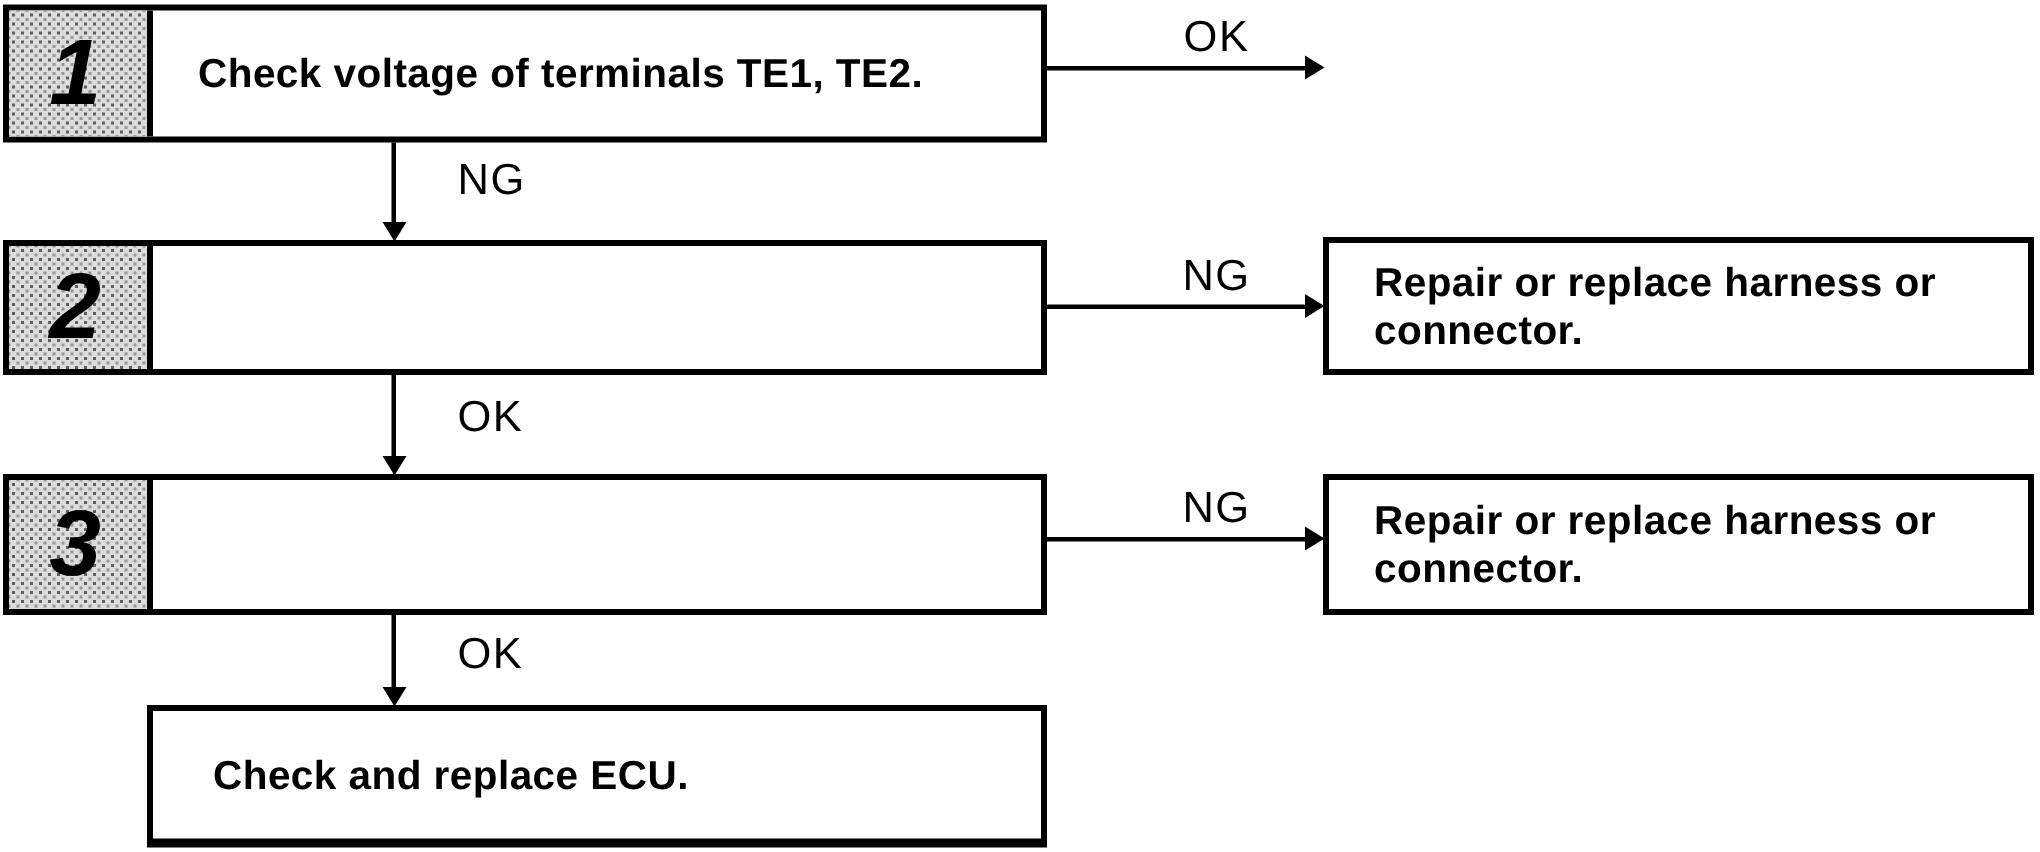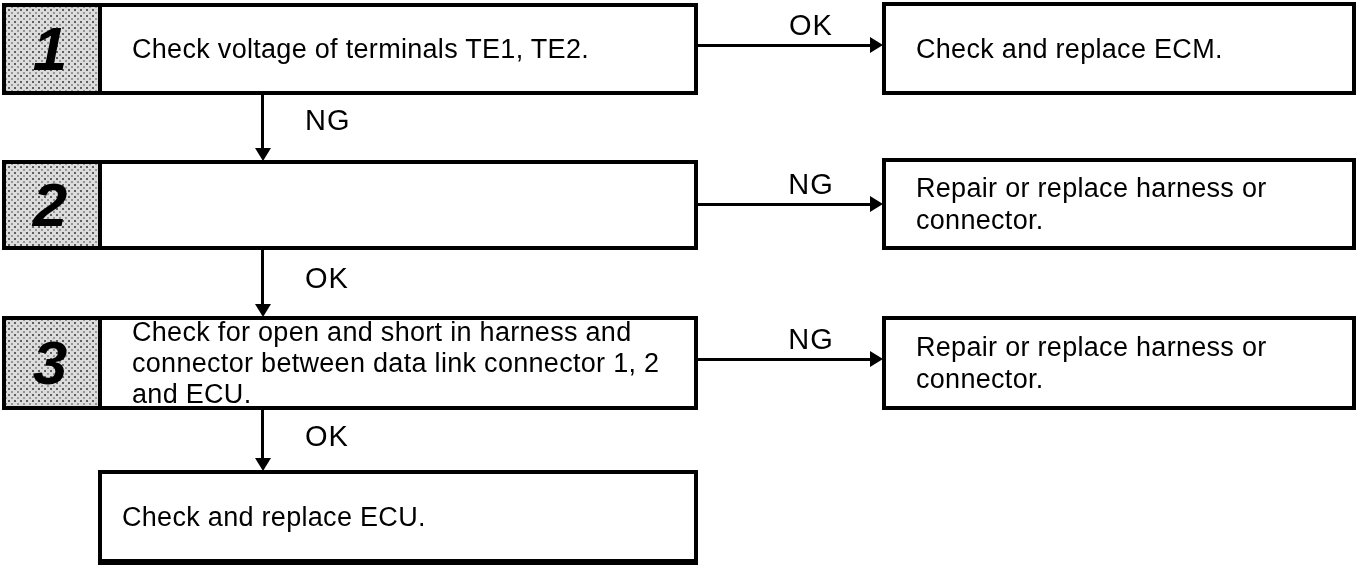--- a/index.html
+++ b/index.html
@@ -26,20 +26,21 @@
   }
   .box .text {
     display: flex;
     align-items: center;
     font-size: 27px;
     line-height: 32px;
     letter-spacing: 0.3px;
     padding: 0 15px 0 30px;
     box-sizing: border-box;
     flex: 1;
+    font-weight: bold;
   }
   .badge {
     width: 96px;
     flex: 0 0 96px;
     border-right: 4px solid #000;
     box-sizing: border-box;
     background-color: #dcdcdc;
     background-image:
       radial-gradient(#5f5f5f 1px, transparent 1.35px),
       radial-gradient(#989898 1px, transparent 1.35px);
@@ -101,23 +102,20 @@
   <div class="box" style="left:2px; top:3px; width:696px; height:92px;">
     <div class="badge">
       <span class="num">1</span>
     </div>
     <div class="text">Check voltage of terminals TE1, TE2.</div>
   </div>
 
   <div class="hline" style="left:698px; top:44px; width:172px;"></div>
   <div class="head-right" style="left:870px; top:37px;"></div>
   <div class="edge-label h-label" style="left:698px; top:8px;">OK</div>
-  <div class="box" style="left:882px; top:2px; width:474px; height:93px;">
-    <div class="text">Check and replace ECM.</div>
-  </div>
 
   <div class="vline" style="left:261px; top:95px; height:53px;"></div>
   <div class="head-down" style="left:255px; top:148px;"></div>
   <div class="edge-label" style="left:277px; top:103px;">NG</div>
 
   <div class="box" style="left:2px; top:160px; width:696px; height:90px;">
     <div class="badge">
       <span class="num">2</span>
     </div>
   </div>
@@ -130,31 +128,30 @@
   </div>
 
   <div class="vline" style="left:261px; top:250px; height:54px;"></div>
   <div class="head-down" style="left:255px; top:304px;"></div>
   <div class="edge-label" style="left:277px; top:261px;">OK</div>
 
   <div class="box" style="left:2px; top:316px; width:696px; height:94px;">
     <div class="badge">
       <span class="num">3</span>
     </div>
-    <div class="text" style="line-height:31px;">Check for open and short in harness and connector between data link connector 1, 2 and ECU.</div>
   </div>
 
   <div class="hline" style="left:698px; top:358px; width:172px;"></div>
   <div class="head-right" style="left:870px; top:351px;"></div>
   <div class="edge-label h-label" style="left:698px; top:322px;">NG</div>
   <div class="box" style="left:882px; top:316px; width:474px; height:94px;">
     <div class="text">Repair or replace harness or connector.</div>
   </div>
 
   <div class="vline" style="left:261px; top:410px; height:48px;"></div>
   <div class="head-down" style="left:255px; top:458px;"></div>
   <div class="edge-label" style="left:277px; top:419px;">OK</div>
 
   <div class="box" style="left:98px; top:470px; width:600px; height:95px; border-bottom-width:6px;">
-    <div class="text" style="padding-left:20px;">Check and replace ECU.</div>
+    <div class="text" style="padding-left:40px;">Check and replace ECU.</div>
   </div>
 
 </div>
 
 </body></html>

